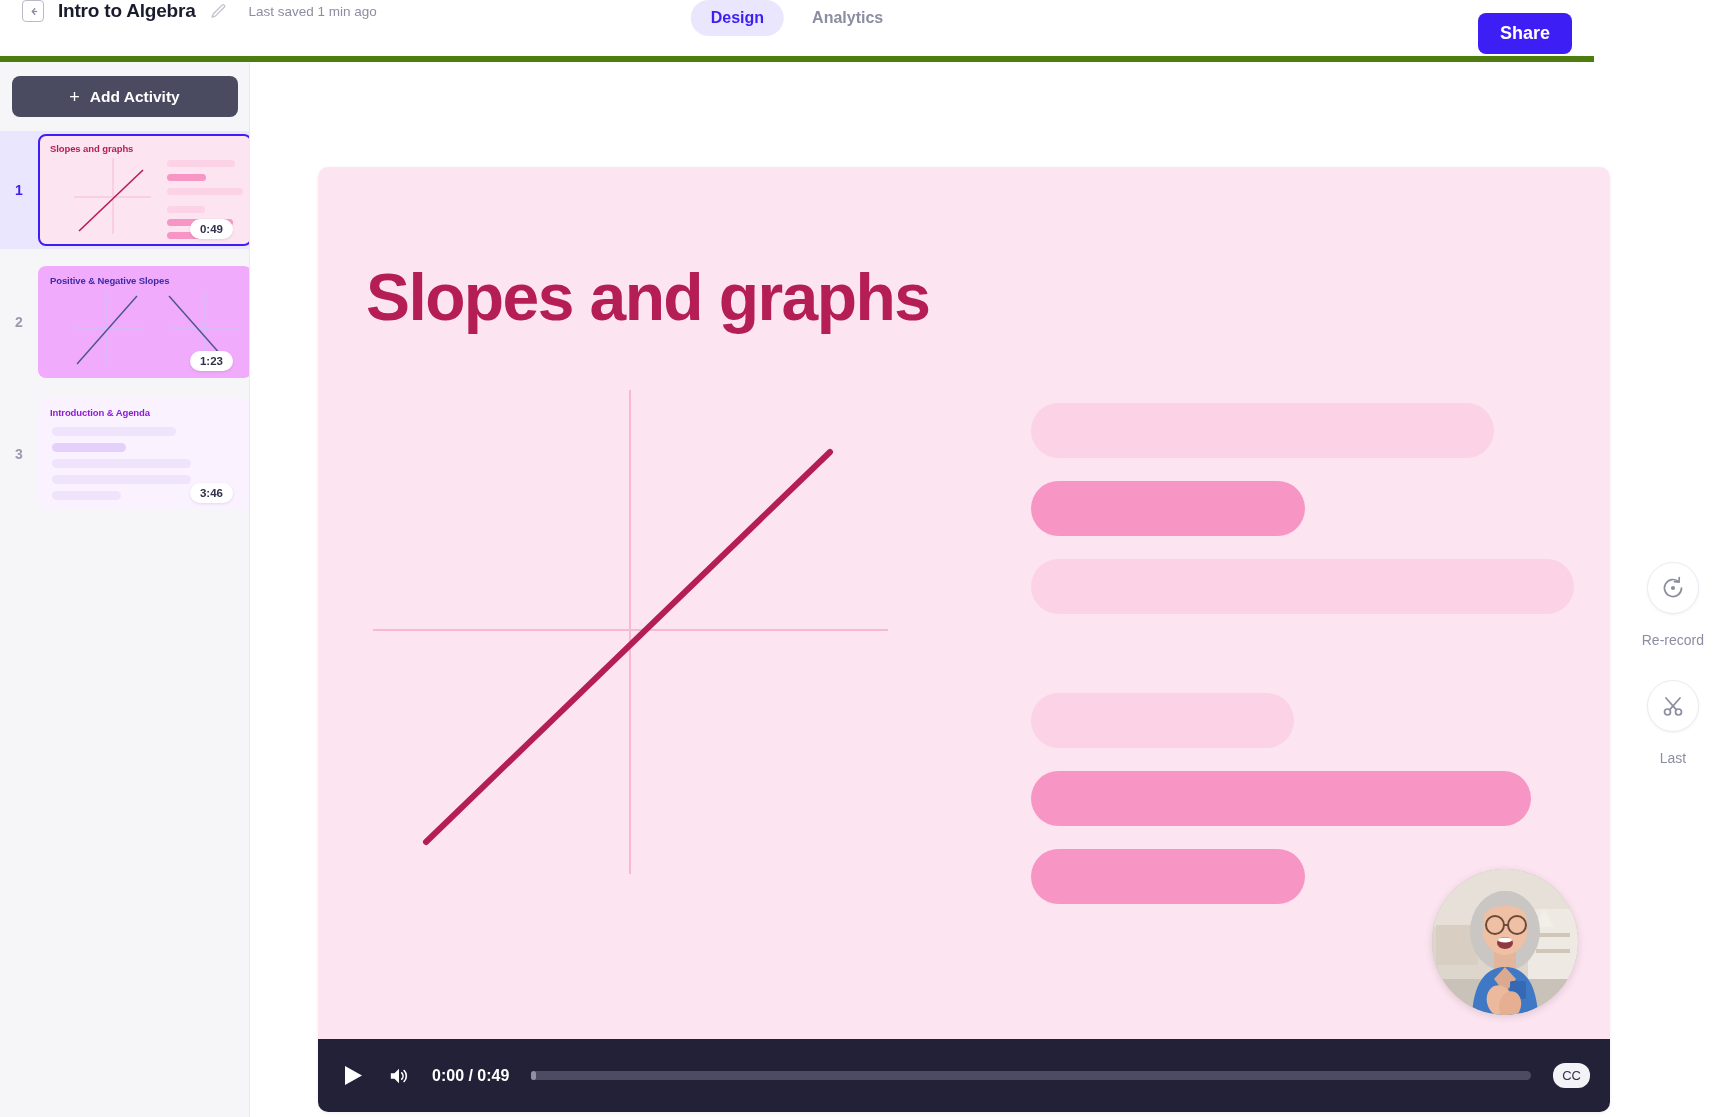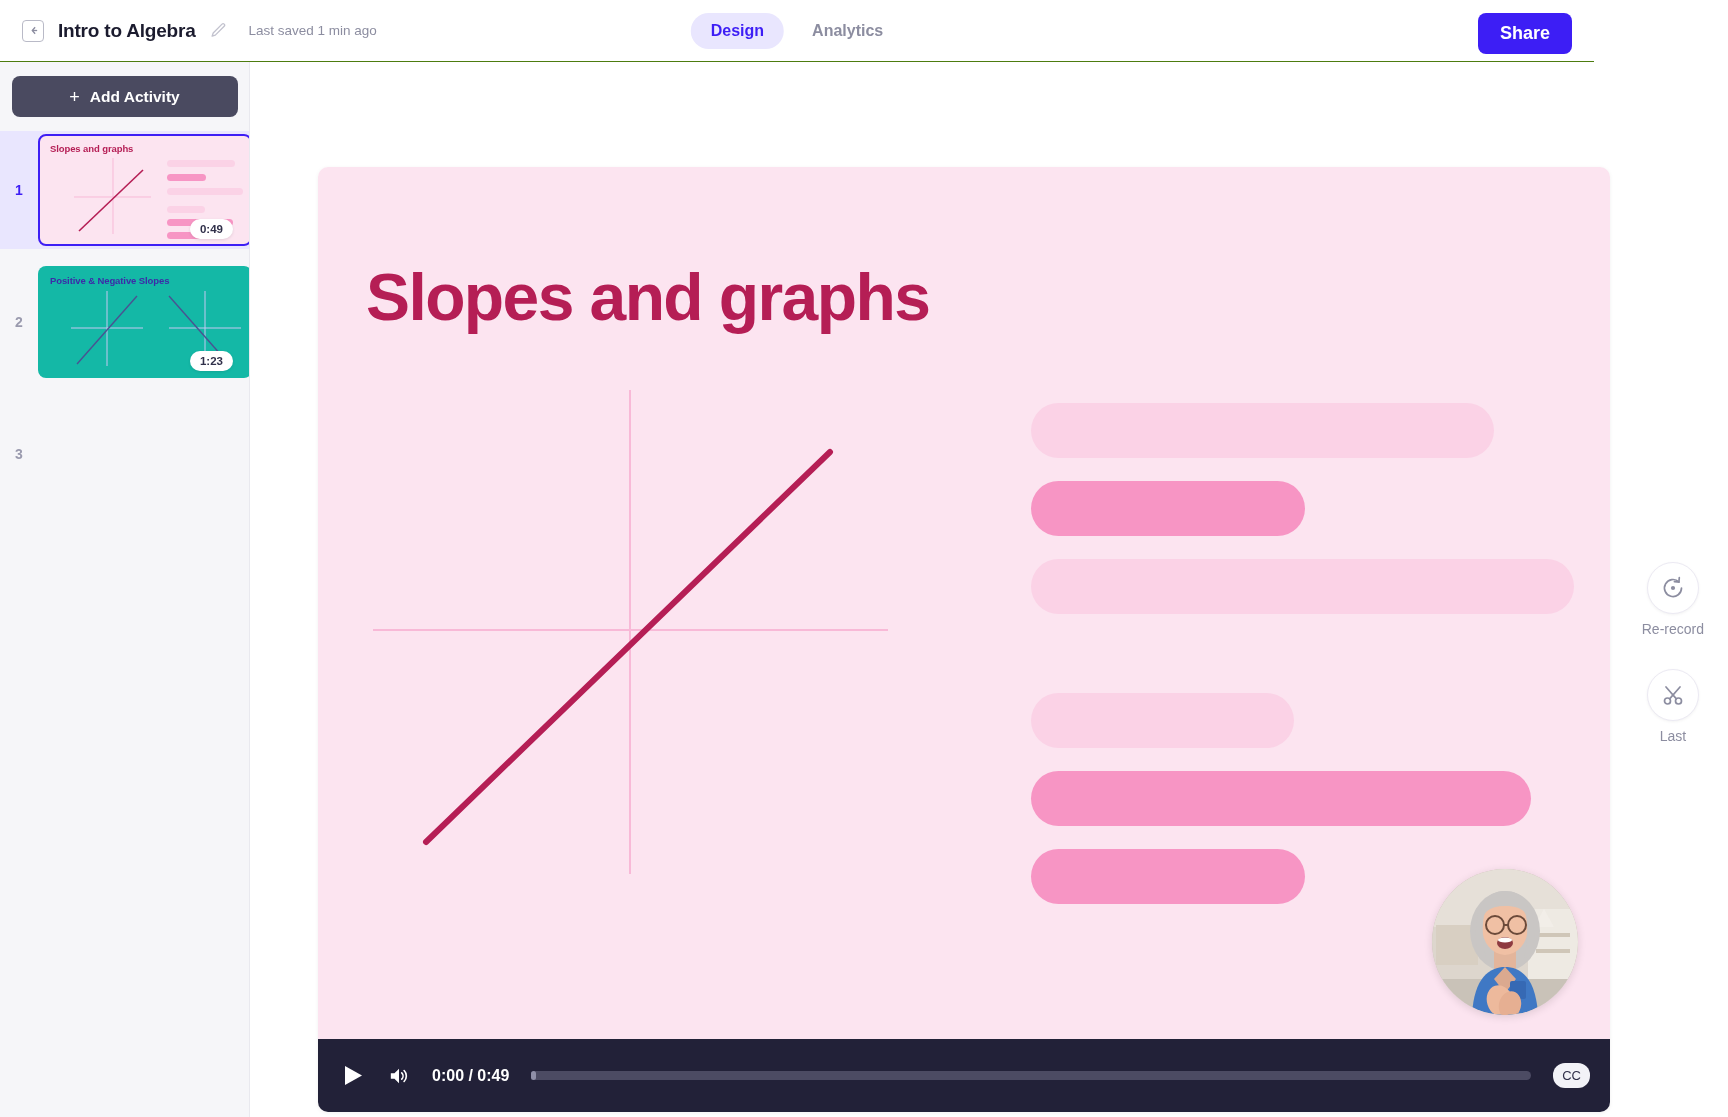--- a/index.html
+++ b/index.html
@@ -8,22 +8,22 @@
     font-family: "Liberation Sans", sans-serif;
     background: #ffffff;
     overflow: hidden;
   }
 
   
   .header {
     position: absolute; top: 0; left: 0;
     width: 1594px; height: 62px;
     background: #ffffff;
-    border-bottom: 1px solid #4d7c0f;
-    display: flex; align-items: center;
+    border-bottom: 6px solid #4d7c0f;
+    display: flex; align-items: flex-start;
   }
   .hdr-left { display: flex; align-items: center; gap: 14px; padding-left: 22px; }
   .collapse-btn {
     width: 22px; height: 22px;
     border: 1.8px solid #b9bac7; border-radius: 4px;
     display: flex; align-items: center; justify-content: center;
     cursor: pointer; flex: none;
   }
   .doc-title {
     font-size: 19px; font-weight: 700; color: #1b1b2e;
@@ -154,21 +154,21 @@
     font-size: 13px; font-weight: 400;
     padding: 5px 9px; border-radius: 12px;
     border: none; cursor: pointer; margin-left: 6px;
   }
 
   
   .tools {
     position: absolute; right: 24px; top: 500px;
     display: flex; flex-direction: column; align-items: center; gap: 32px;
   }
-  .tool { display: flex; flex-direction: column; align-items: center; gap: 7px; cursor: pointer; }
+  .tool { display: flex; flex-direction: column; align-items: center; gap: 18px; cursor: pointer; }
   .tool-circle {
     width: 52px; height: 52px; border-radius: 50%;
     background: #fff; border: 1px solid #eceaf3;
     display: flex; align-items: center; justify-content: center;
     box-shadow: 0 1px 3px rgba(0,0,0,.05);
   }
   .tool-label { font-size: 14px; color: #8c8da0; white-space: nowrap; }
 </style>
 </head>
 <body>
@@ -217,36 +217,45 @@
       <div class="t-bar" style="left:129px; top:54px; width:76px; background:#fbd2e6;"></div>
       <div class="t-bar" style="left:129px; top:72px; width:38px; background:#fbd2e6;"></div>
       <div class="t-bar" style="left:129px; top:85px; width:66px; background:#f795c4;"></div>
       <div class="t-bar" style="left:129px; top:98px; width:40px; background:#f795c4;"></div>
       <div class="dur-badge">0:49</div>
     </div>
   </div>
 
   <div class="thumb-row">
     <div class="thumb-num">2</div>
-    <div class="thumb" style="background:#14b8a6;padding-left:28px;">
+    <div class="thumb" style="background:#f0abfc;padding-left:28px;">
       <div class="thumb-title" style="color:#3d2ba8;">Positive &amp; Negative Slopes</div>
       <svg width="214" height="112" viewBox="0 0 214 112" style="position:absolute;left:0;top:0;">
         <line x1="69" y1="25" x2="69" y2="100" stroke="#c3c8f2" stroke-width="1"></line>
         <line x1="33" y1="62" x2="105" y2="62" stroke="#c3c8f2" stroke-width="1"></line>
         <line x1="39" y1="98" x2="99" y2="30" stroke="#4a5292" stroke-width="1.4"></line>
         <line x1="167" y1="25" x2="167" y2="100" stroke="#c3c8f2" stroke-width="1"></line>
         <line x1="131" y1="62" x2="203" y2="62" stroke="#c3c8f2" stroke-width="1"></line>
         <line x1="131" y1="30" x2="191" y2="98" stroke="#4a5292" stroke-width="1.4"></line>
       </svg>
       <div class="dur-badge">1:23</div>
     </div>
   </div>
 
   <div class="thumb-row">
     <div class="thumb-num">3</div>
+    <div class="thumb" style="background:#faf2fe;">
+      <div class="thumb-title" style="color:#8f19d4;">Introduction &amp; Agenda</div>
+      <div class="t-bar" style="left:14px; top:29px; width:124px; height:9px; background:#f0e4fd;"></div>
+      <div class="t-bar" style="left:14px; top:45px; width:74px; height:9px; background:#e4d0fb;"></div>
+      <div class="t-bar" style="left:14px; top:61px; width:139px; height:9px; background:#f0e4fd;"></div>
+      <div class="t-bar" style="left:14px; top:77px; width:139px; height:9px; background:#f0e4fd;"></div>
+      <div class="t-bar" style="left:14px; top:93px; width:69px; height:9px; background:#f0e4fd;"></div>
+      <div class="dur-badge">3:46</div>
+    </div>
   </div>
 </div>
 
 <div class="stage">
   <div class="slide-wrap">
 
     <div class="slide">
       <div class="slide-title">Slopes and graphs</div>
 
       <svg class="graph" viewBox="0 0 520 500">

